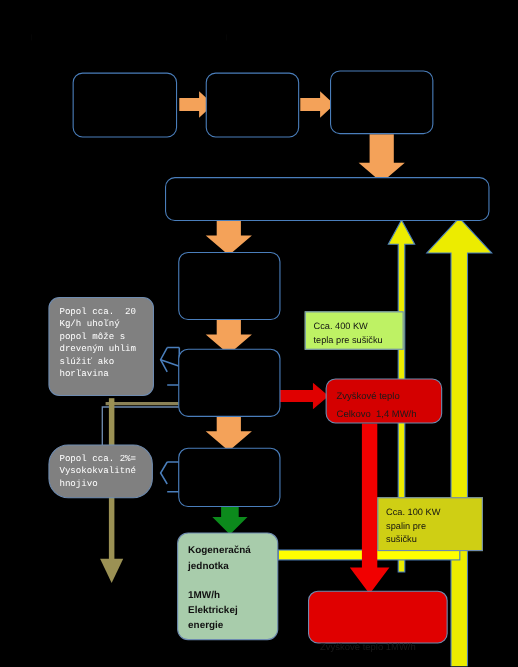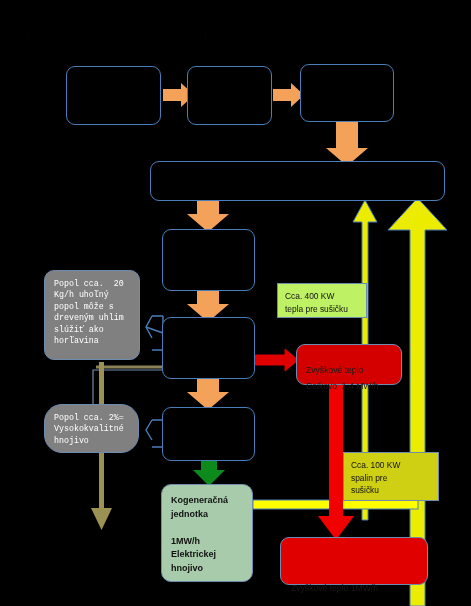--- a/index.html
+++ b/index.html
@@ -16,21 +16,21 @@
        color:#111;font-size:8.2px;line-height:12px;padding:8px 6px;
        font-family:"Liberation Serif",serif;}
   .green{background:#a8ccab;border:1px solid #6e8bb0;border-radius:10px;
          color:#111;font-size:9px;line-height:13.5px;font-weight:bold;
          padding:9px 9px;}
   .yellow{background:#bef264;border:1px solid #6e8bb0;
           color:#111;font-size:8.4px;line-height:12.5px;padding:6px 7px;}
   .yellow2{background:#cfcf14;border:1px solid #6e8bb0;
           color:#111;font-size:8.4px;line-height:12.5px;padding:6px 7px;}
   .red{background:#d40000;border:1px solid #6e8bb0;border-radius:9px;
-       color:#1a1a1a;font-size:8.6px;line-height:16px;padding:17px 9px;}
+       color:#1a1a1a;font-size:8.6px;line-height:16px;padding:7px 9px;}
   .red2{background:#e00000;border:1px solid #6e8bb0;border-radius:9px;
        color:#1a1a1a;font-size:8.6px;line-height:17px;padding:8px 10px;}
   .hdr{position:absolute;color:#0a0a0a;font-size:6px;letter-spacing:.2px;
        white-space:nowrap;}
   svg.lay{position:absolute;left:0;top:0;width:471px;height:606px;
           pointer-events:none;}
 </style>
 </head>
 <body>
 
@@ -123,30 +123,30 @@
   <div class="txt gray" style="left:44px;top:270px;width:96px;height:90px;">Popol cca.  20 Kg/h uhoľný popol môže s dreveným uhlim slúžiť ako horľavina</div>
 
   <div class="txt gray" style="left:44px;top:404px;width:95px;height:49px;border-radius:18px;">Popol cca. 2%= Vysokokvalitné hnojivo</div>
 
 
   <div class="txt green" style="left:161px;top:484px;width:92px;height:98px;">Kogeneračná
 jednotka
 
 1MW/h
 Elektrickej
-hnojivo</div>
+energie</div>
 
   <div class="txt yellow" style="left:277px;top:283px;width:90px;height:35px;">Cca. 400 KW
 tepla pre sušičku</div>
 
   <div class="txt red" style="left:296px;top:344px;width:106px;height:41px;">Zvyškové teplo
 Celkovo  1,4 MW/h</div>
 
   <div class="txt yellow2" style="left:343px;top:452px;width:96px;height:49px;">Cca. 100 KW
 spalin pre
 sušičku</div>
 
-  <div class="txt red2" style="left:280px;top:537px;width:148px;height:48px;">
+  <div class="txt red2" style="left:280px;top:537px;width:127px;height:48px;">
     <div>Zvyškové teplo 1MW/h</div>
     
   </div>
 
 </div>
 
 </body></html>

